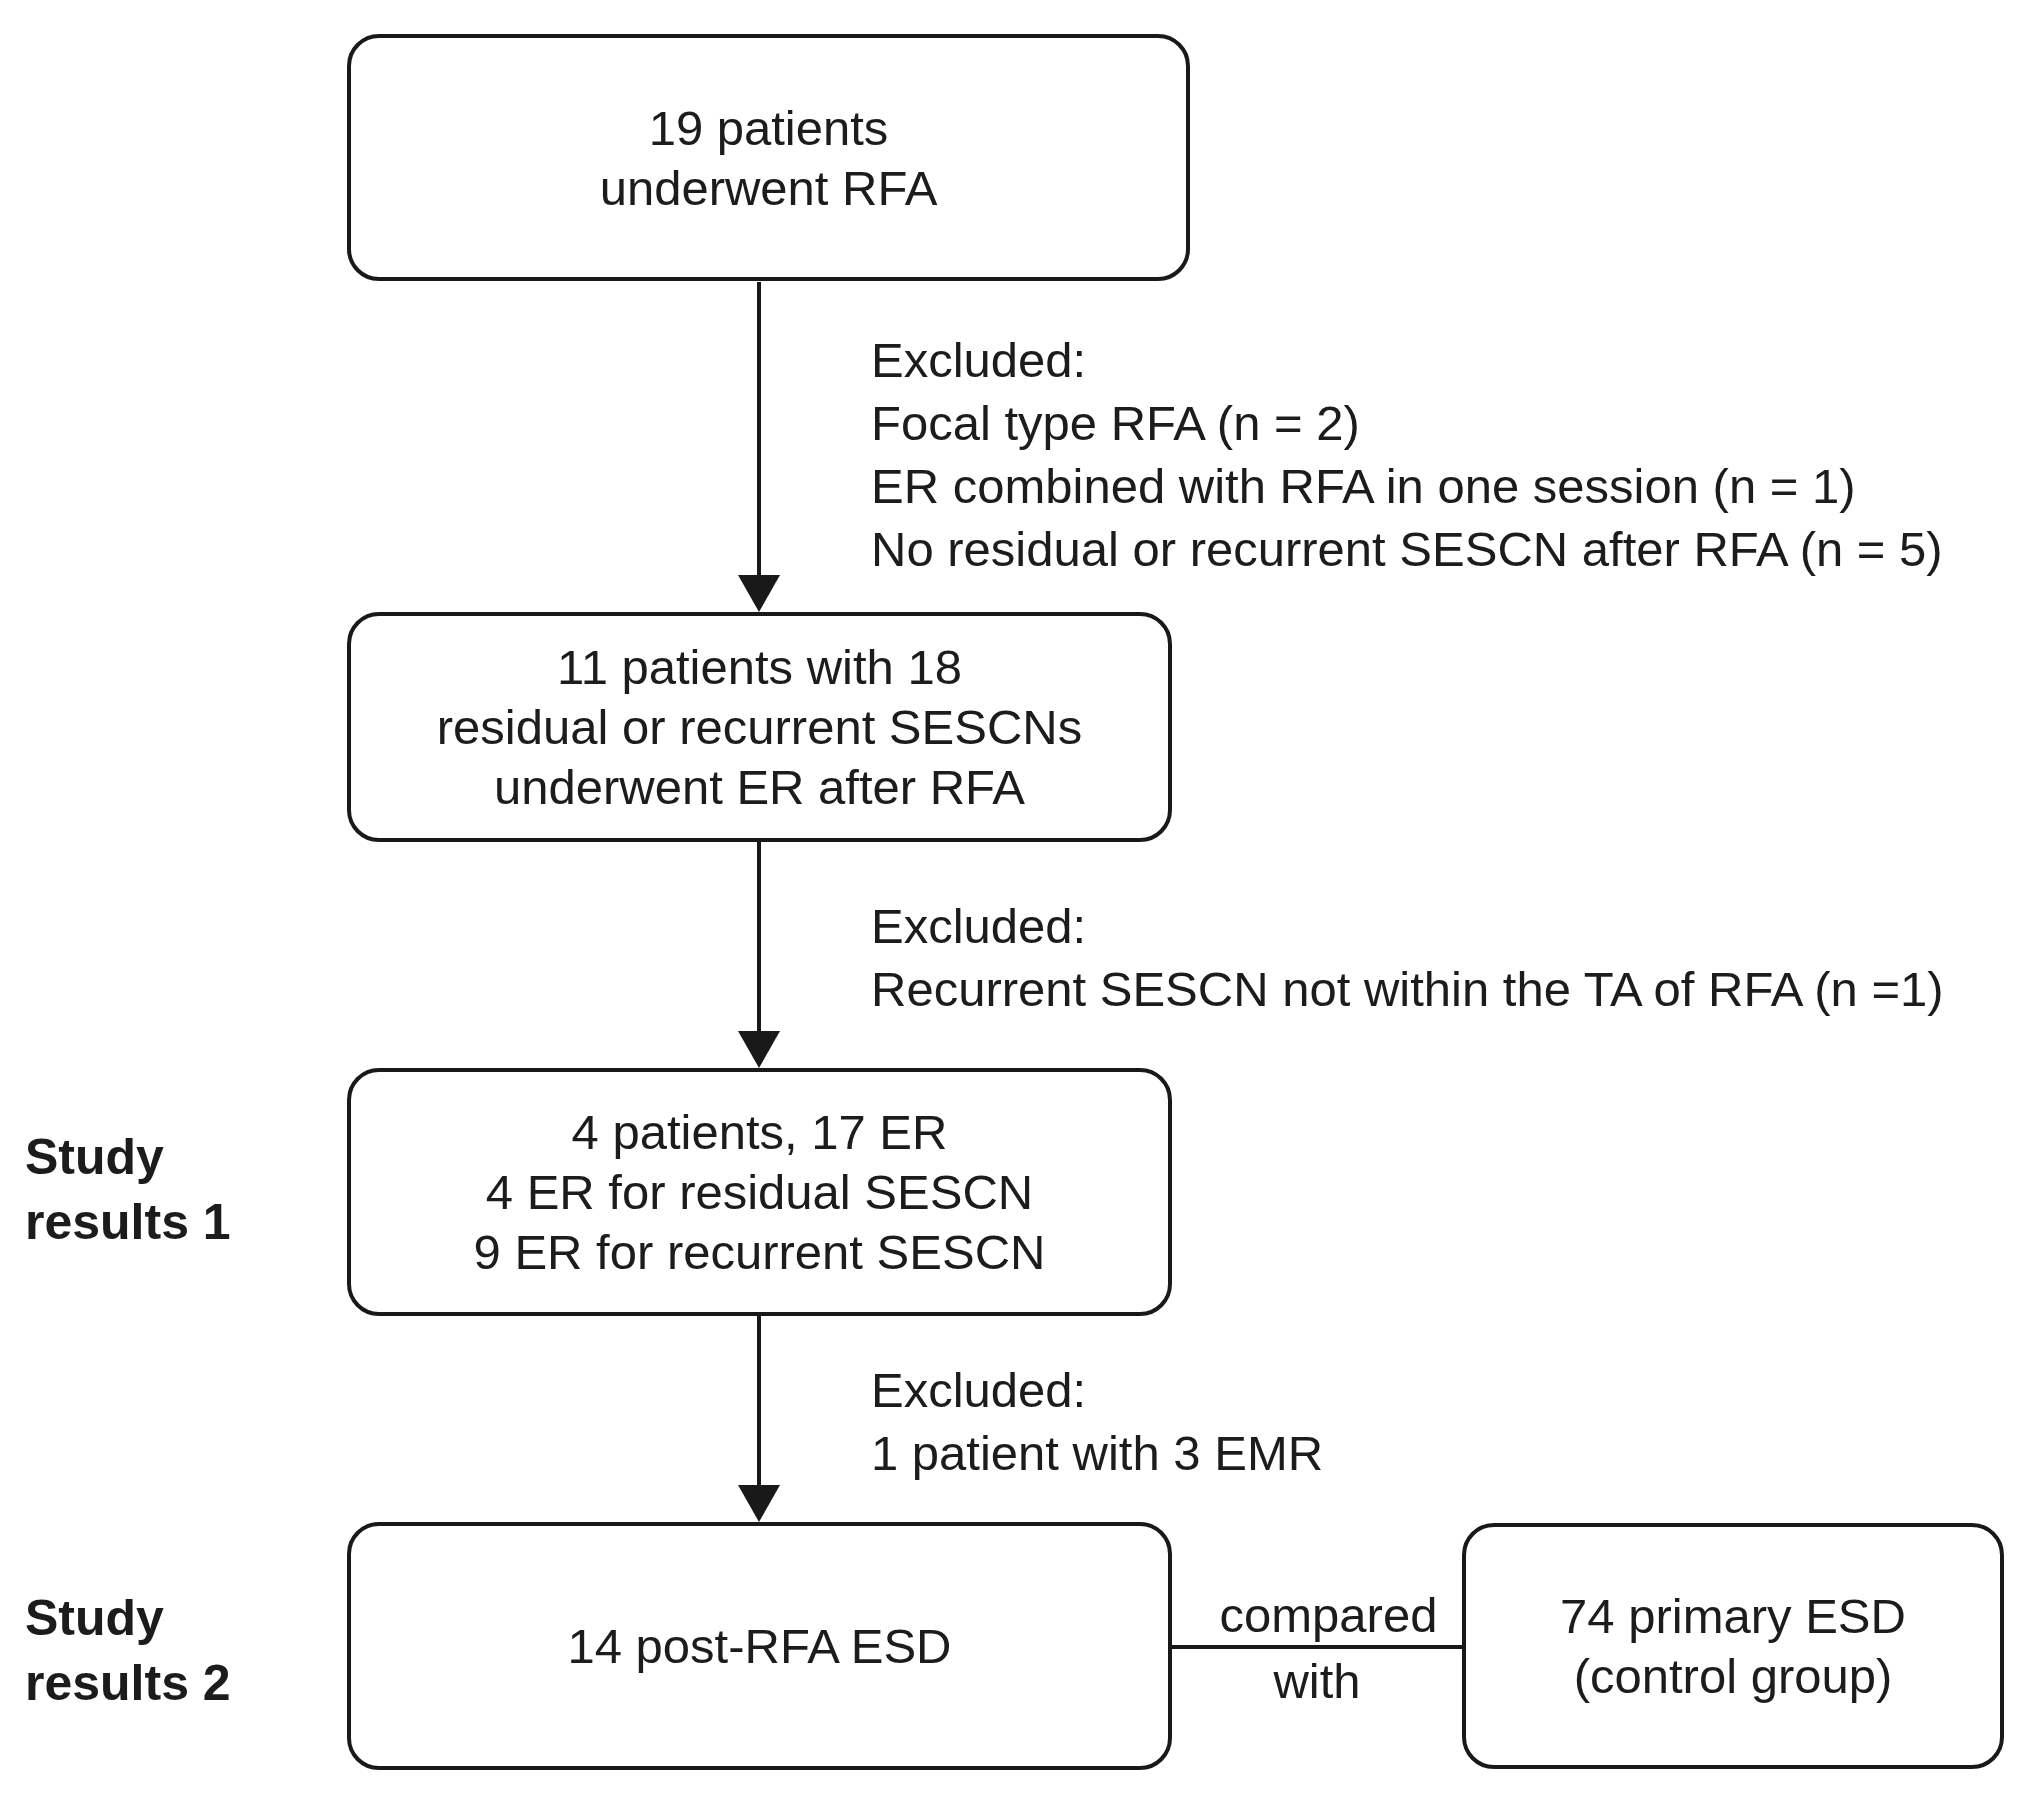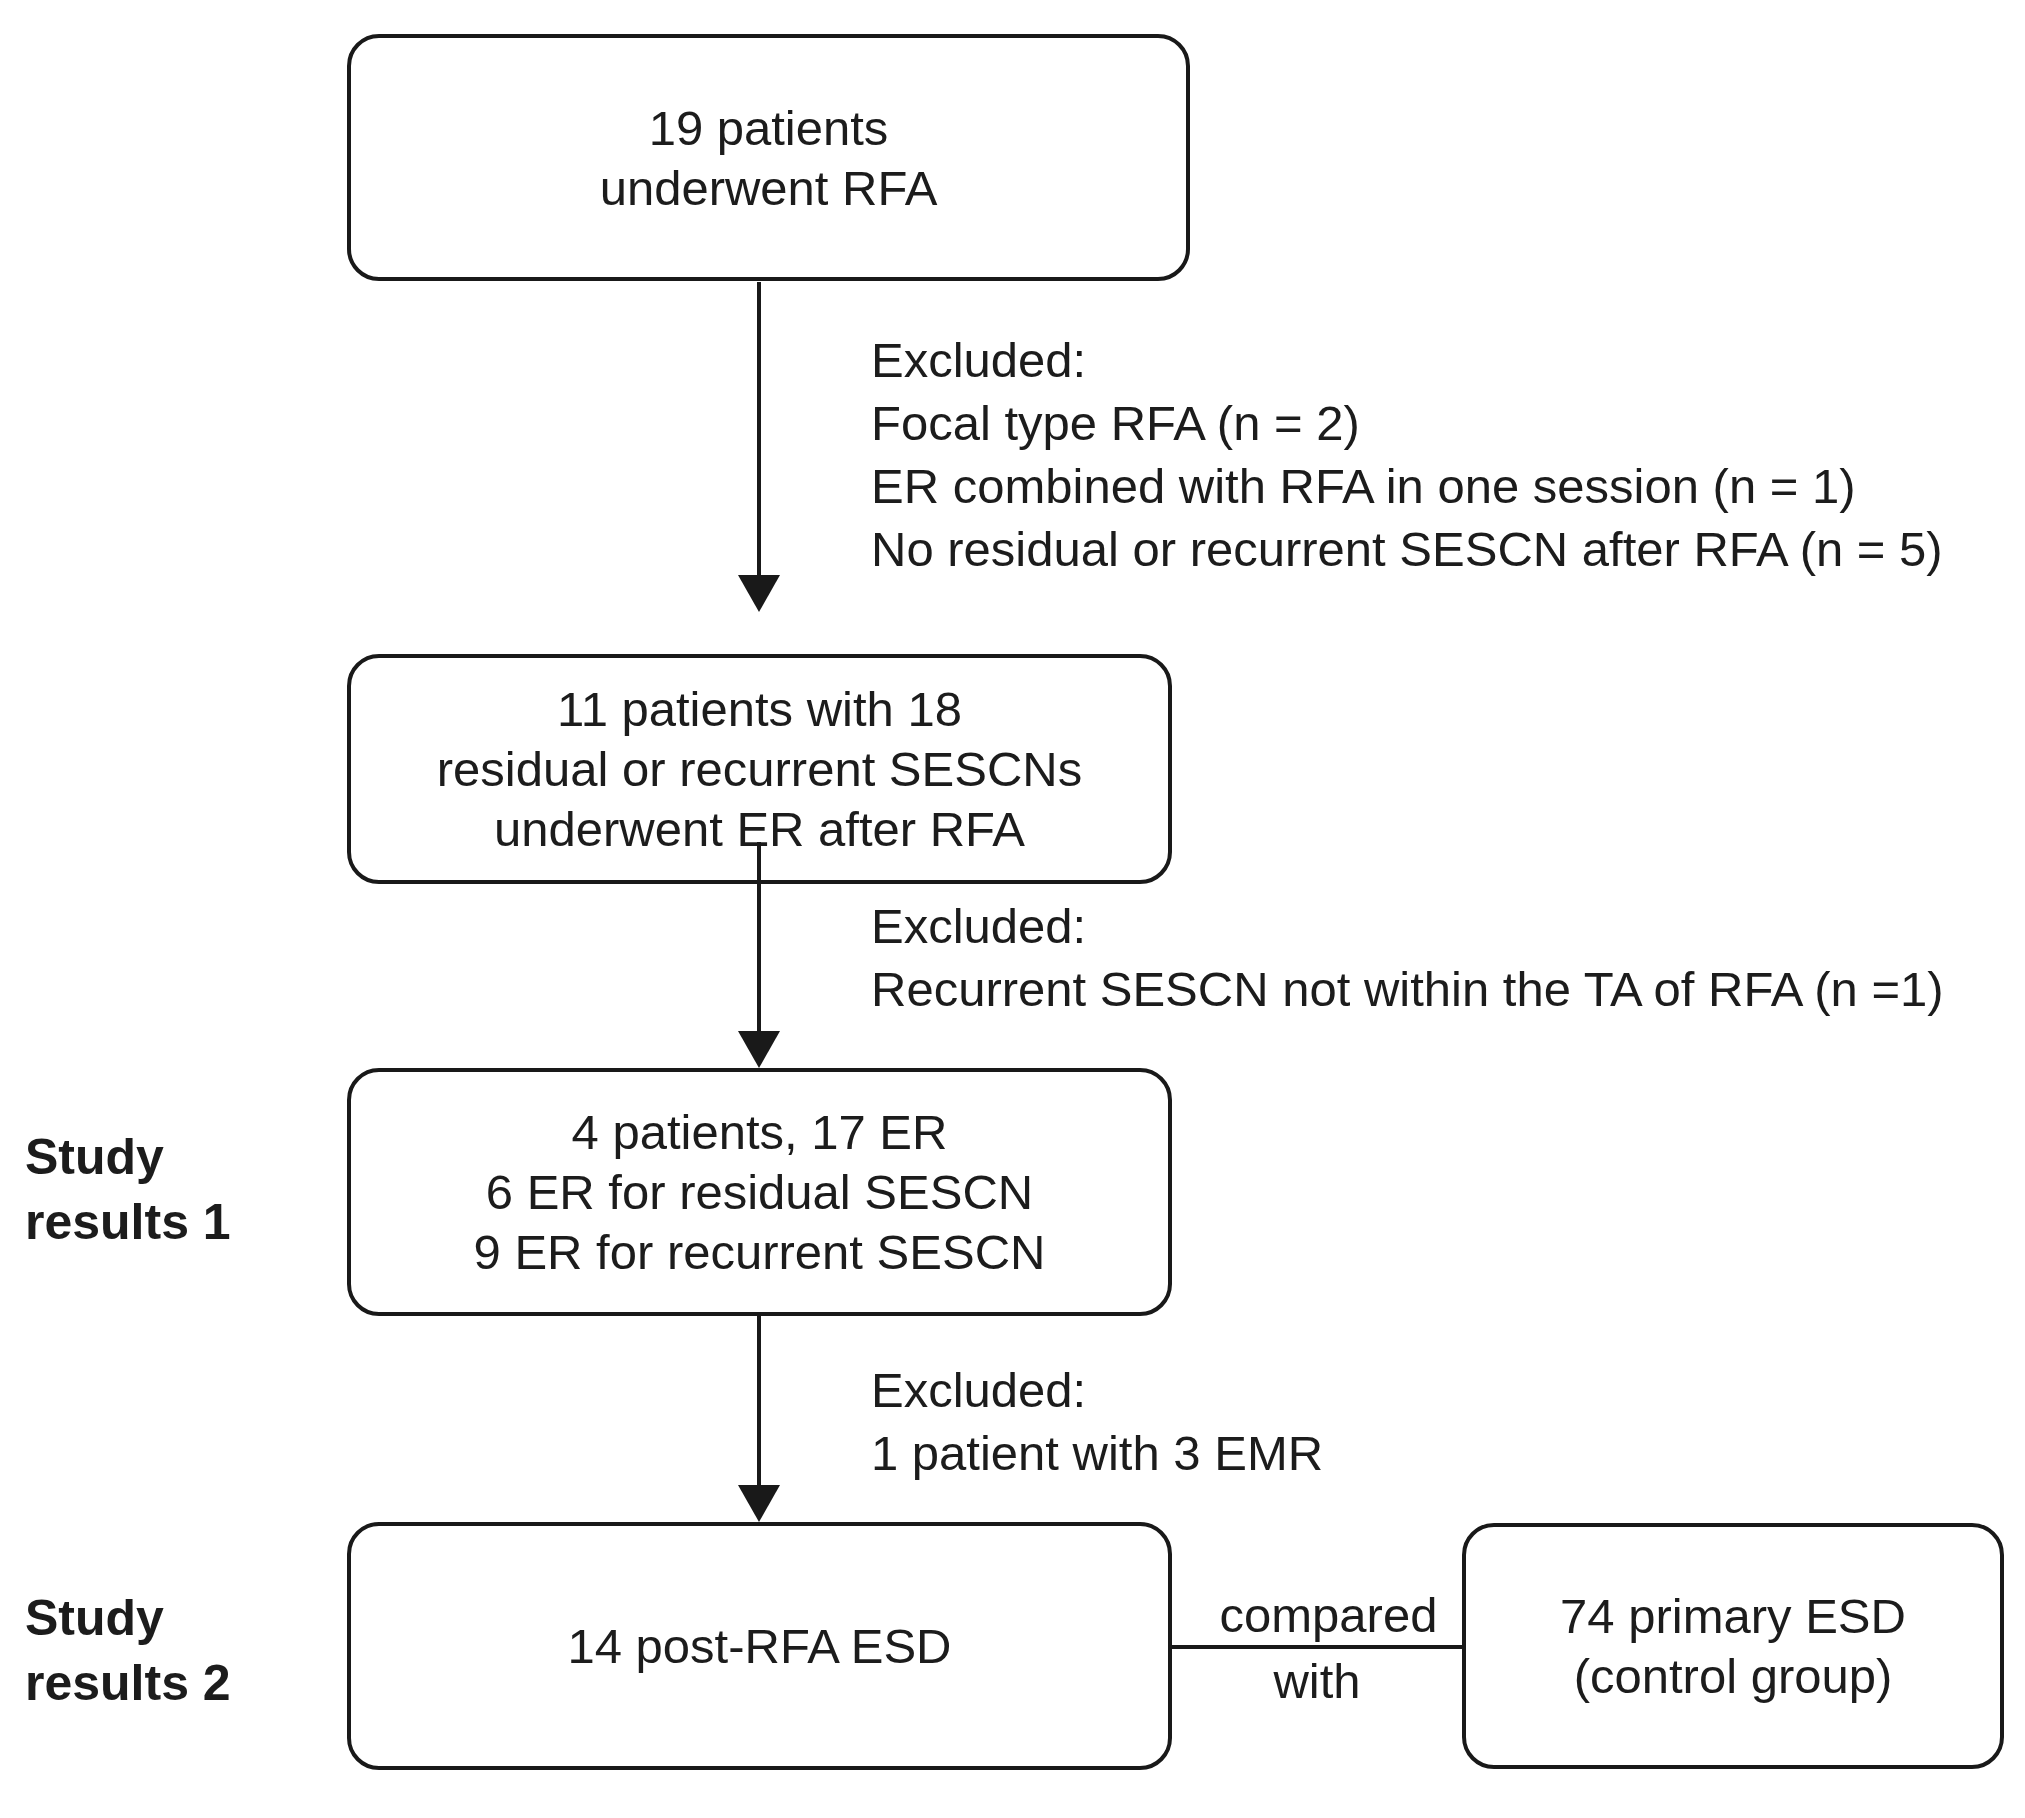--- a/index.html
+++ b/index.html
@@ -57,40 +57,40 @@
   <div class="shaft" style="left:757px;top:282px;height:293px;"></div>
   <div class="arrowhead" style="left:738px;top:575px;"></div>
 
   <div class="note" style="left:824px;top:329px;">
     <span class="line">Excluded:</span>
     <span class="line">Focal type RFA (n = 2)</span>
     <span class="line">ER combined with RFA in one session (n = 1)</span>
     <span class="line">No residual or recurrent SESCN after RFA (n = 5)</span>
   </div>
 
-  <div class="flow-box" style="left:347px;top:612px;width:825px;height:230px;margin-top:42px;">
+  <div class="flow-box" style="left:347px;top:612px;width:825px;height:230px;">
     <div class="box-text">
       <span class="line">11 patients with 18</span>
       <span class="line">residual or recurrent SESCNs</span>
       <span class="line">underwent ER after RFA</span>
     </div>
   </div>
 
   <div class="shaft" style="left:757px;top:842px;height:192px;"></div>
   <div class="arrowhead" style="left:738px;top:1031px;"></div>
 
   <div class="note" style="left:824px;top:895px;">
     <span class="line">Excluded:</span>
     <span class="line">Recurrent SESCN not within the TA of RFA (n =1)</span>
   </div>
 
   <div class="flow-box" style="left:347px;top:1068px;width:825px;height:248px;">
     <div class="box-text">
       <span class="line">4 patients, 17 ER</span>
-      <span class="line">6 ER for residual SESCN</span>
+      <span class="line">4 ER for residual SESCN</span>
       <span class="line">9 ER for recurrent SESCN</span>
     </div>
   </div>
 
   <div class="side-label" style="left:25px;top:1125px;">
     <span class="line">Study</span>
     <span class="line">results 1</span>
   </div>
 
   <div class="shaft" style="left:757px;top:1316px;height:169px;"></div>

